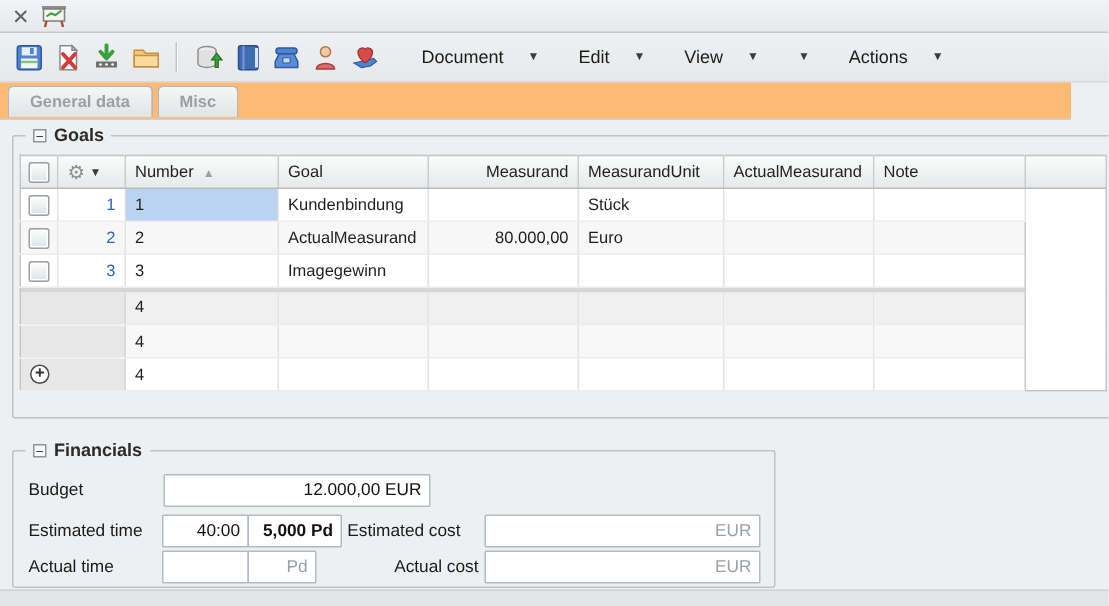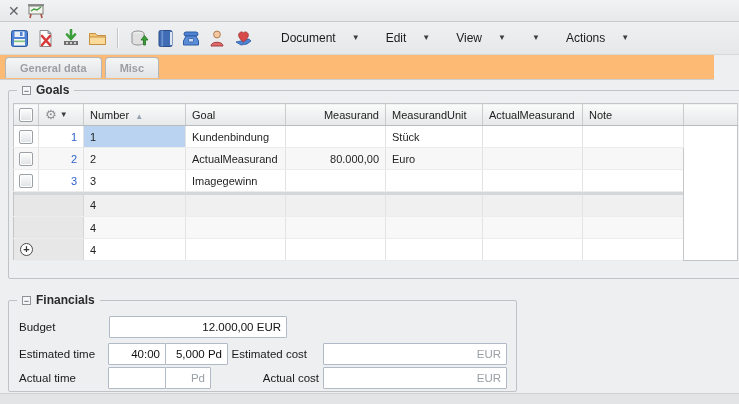--- a/index.html
+++ b/index.html
@@ -297,21 +297,21 @@
     <span class="legend">
       <span class="minusbox">−</span>
       <span>Financials</span>
     </span>
 
     <span class="flabel" style="left:10px;top:15px;">Budget</span>
     <input class="fin-input" style="left: 100px; top: 15px; width: 178px;" value="12.000,00 EUR">
 
     <span class="flabel" style="left:10px;top:42px;text-align:center;">Estimated time</span>
     <input class="fin-input" style="left: 99px; top: 42px; width: 58px;" value="40:00">
-    <input class="fin-input" style="left: 156px; top: 42px; width: 63px;" value="5,000 Pd">
+    <input class="fin-input" style="left: 156px; top: 42px; width: 63px; font-weight: bold;" value="5,000 Pd">
     <span class="flabel r" style="left:216px;top:42px;width:82px;">Estimated cost</span>
     <input class="fin-input" style="left: 314px; top: 42px; width: 184px;" placeholder="EUR">
 
     <span class="flabel" style="left:10px;top:66px;">Actual time</span>
     <input class="fin-input" style="left: 99px; top: 66px; width: 58px;" value="">
     <input class="fin-input" style="left: 156px; top: 66px; width: 46px;" placeholder="Pd">
     <span class="flabel r" style="left:228px;top:66px;width:82px;">Actual cost</span>
     <input class="fin-input" style="left: 314px; top: 66px; width: 184px;" placeholder="EUR">
   </div>
 </div>

